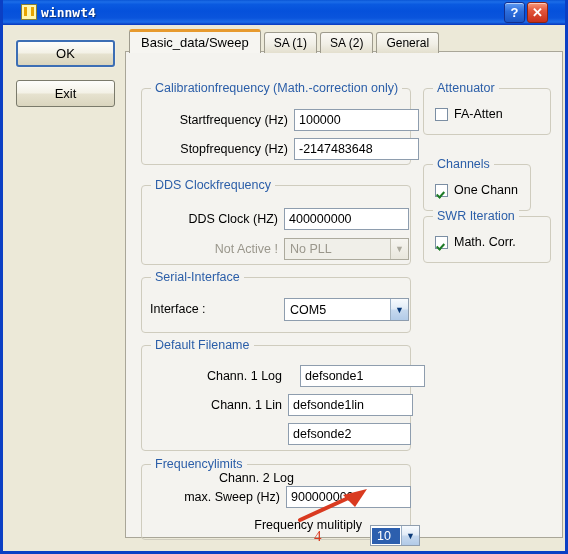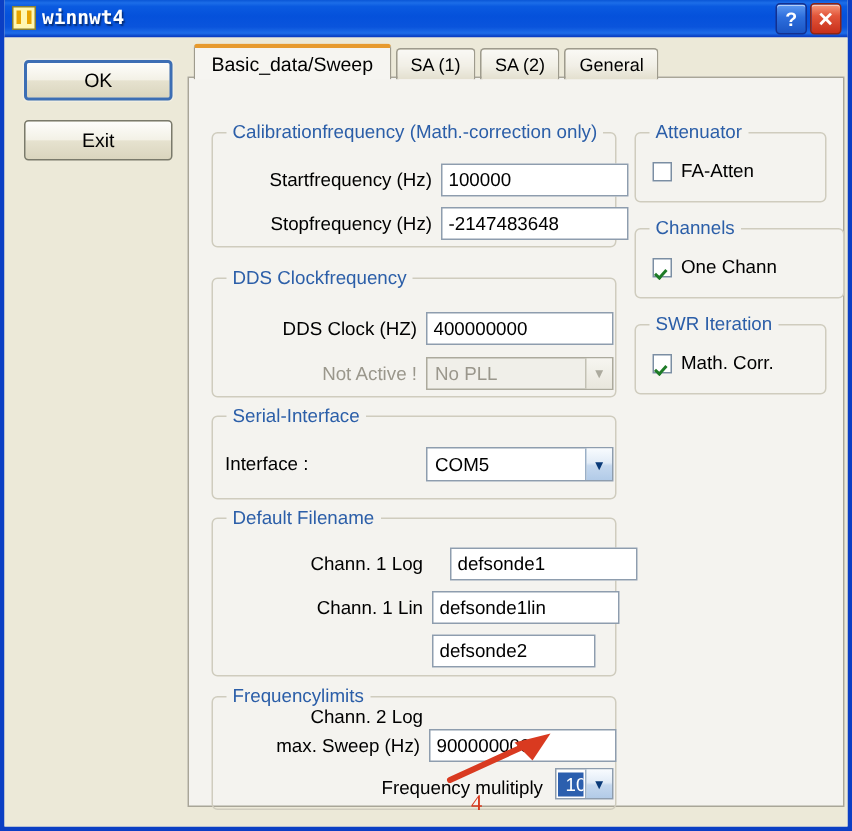--- a/index.html
+++ b/index.html
@@ -36,21 +36,21 @@
   .titlebar {
     position: relative;
     height: 25px;
     box-sizing: border-box;
     background: linear-gradient(to bottom,
       #0A56D6 0%, #1C6DE8 8%, #0A5AE0 18%,
       #0551DB 45%, #0A54DC 75%, #1E6CE8 92%, #0B45C8 100%);
     border-bottom: 1px solid #0B3FC4;
     display: flex;
     align-items: center;
-    padding: 0 2px;
+    padding: 0 15px;
   }
 
   .app-icon {
     width: 16px;
     height: 16px;
     margin: 0 4px 0 3px;
     background: #FFF7B0;
     border: 1px solid #8a8030;
     box-sizing: border-box;
     position: relative;
@@ -411,44 +411,44 @@
               <div class="carrow">▼</div>
             </div>
           </div>
 
           <div class="group" style="left:15px; top:293px; width:270px; height:106px;">
             <div class="glabel">Default Filename</div>
             <div class="fieldlabel" style="left:8px; top:23px; width:132px;">Chann. 1  Log</div>
             <div class="txtbox" style="left:158px; top:19px; width:125px; height:22px;">defsonde1</div>
             <div class="fieldlabel" style="left:8px; top:52px; width:132px;">Chann. 1  Lin</div>
             <div class="txtbox" style="left:146px; top:48px; width:125px; height:22px;">defsonde1lin</div>
-            <div class="fieldlabel" style="left:8px; top:81px; width:132px;margin-top:44px;">Chann. 2 Log</div>
-            <div class="txtbox" style="left:146px; top:77px; width:109px; height:22px;">defsonde2</div>
+            <div class="fieldlabel" style="left:20px; top:81px; width:132px;margin-top:44px;">Chann. 2 Log</div>
+            <div class="txtbox" style="left:146px; top:77px; width:123px; height:22px;">defsonde2</div>
           </div>
 
           <div class="group" style="left:15px; top:412px; width:270px; height:76px;">
             <div class="glabel">Frequencylimits</div>
             <div class="fieldlabel" style="left:8px; top:25px; width:130px;">max. Sweep (Hz)</div>
             <div class="txtbox" style="left:144px; top:21px; width:125px; height:22px;">900000000</div>
             <div class="fieldlabel" style="left:8px; top:53px; width:212px;">Frequency mulitiply</div>
-            <div class="combo" style="left:228px; top:47px; width:39px; height:21px;">
+            <div class="combo" style="left:228px; top:60px; width:50px; height:21px;">
               <div class="ctext sel">10</div>
               <div class="carrow">▼</div>
             </div>
           </div>
 
           <div class="group" style="left:297px; top:36px; width:128px; height:47px;">
             <div class="glabel">Attenuator</div>
             <div class="chkrow" style="left:11px; top:18px;">
               <span class="chkbox"></span>
               <span class="chklabel">FA-Atten</span>
             </div>
           </div>
 
-          <div class="group" style="left:297px; top:100px; width:140px; height:47px;">
+          <div class="group" style="left:297px; top:112px; width:108px; height:47px;">
             <div class="glabel">Channels</div>
             <div class="chkrow" style="left:11px; top:18px;">
               <span class="chkbox checked"></span>
               <span class="chklabel">One Chann</span>
             </div>
           </div>
 
           <div class="group" style="left:297px; top:164px; width:128px; height:47px;">
             <div class="glabel">SWR Iteration</div>
             <div class="chkrow" style="left:11px; top:18px;">

